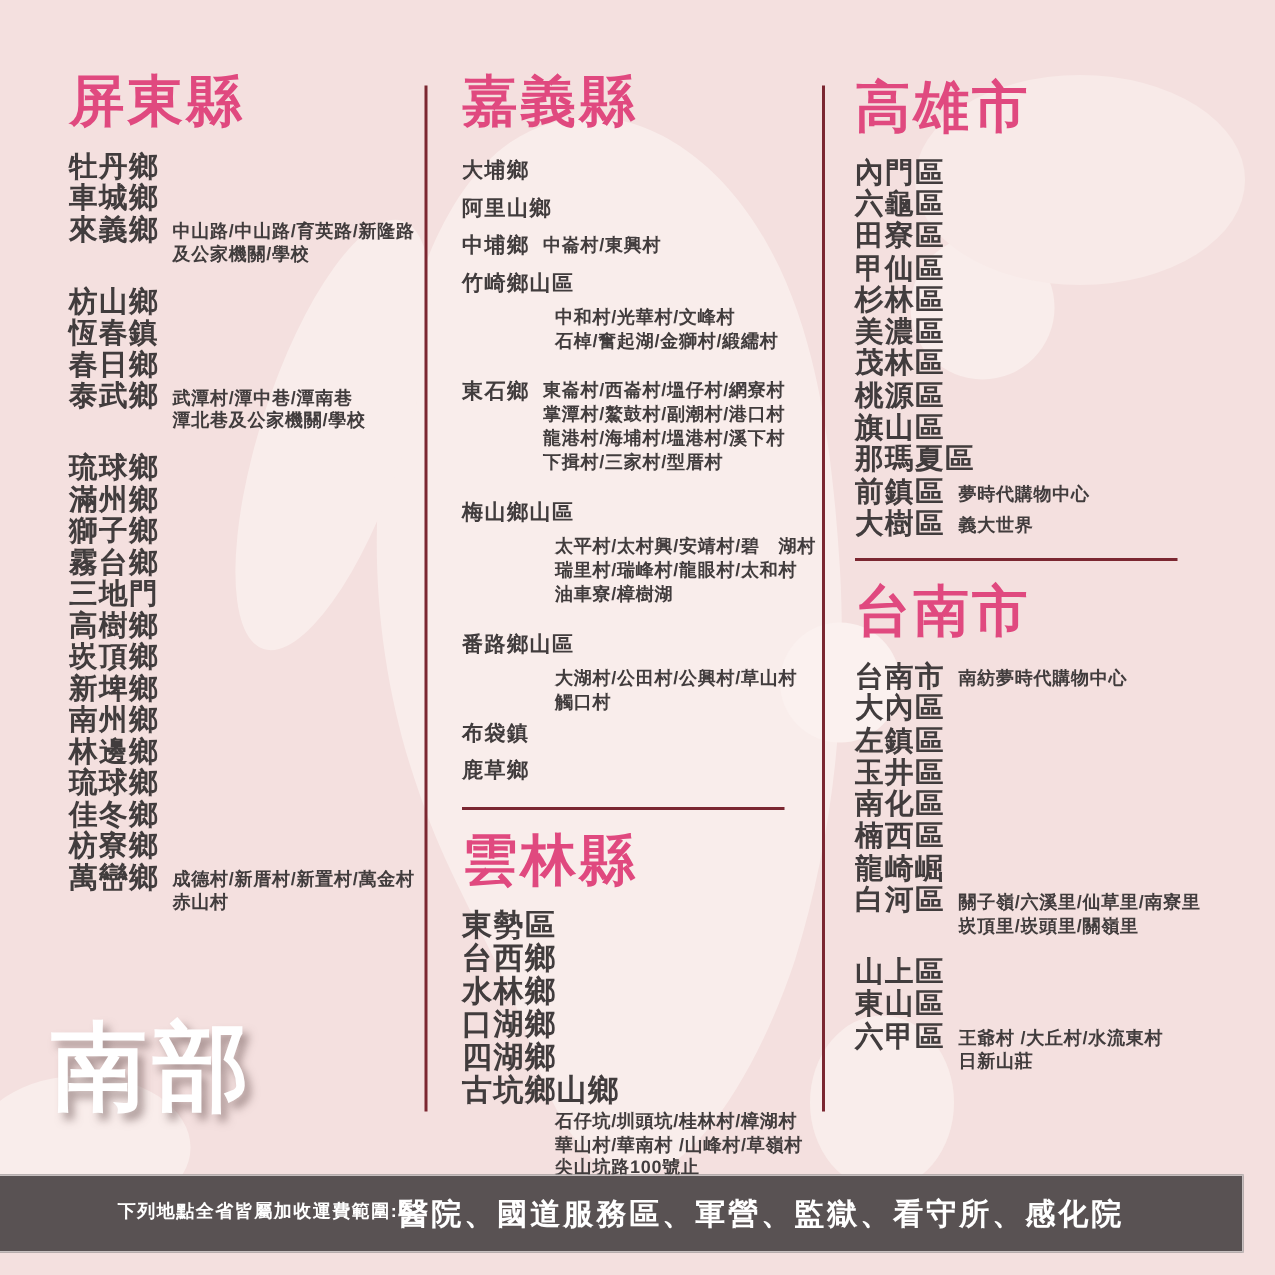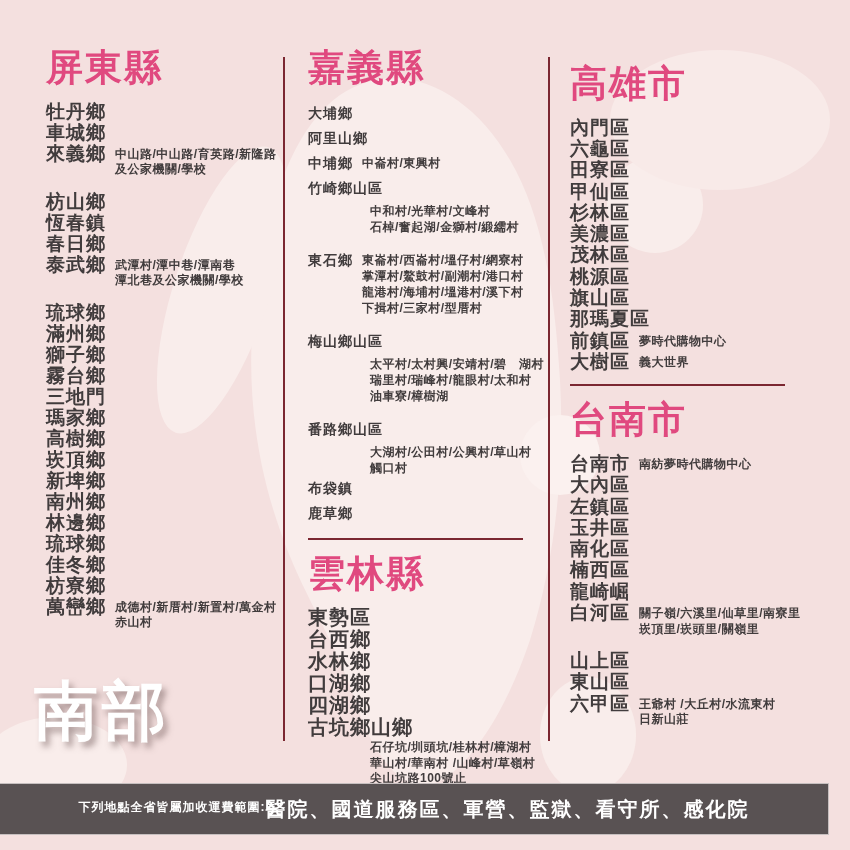--- a/index.html
+++ b/index.html
@@ -29,21 +29,21 @@
   .item.nb .notes{margin-left:62px;padding-top:2px;}
   .nline{font-size:12px;font-weight:700;line-height:15.5px;white-space:nowrap;letter-spacing:0.5px;}
   .gap{margin-top:13px;}
   
   .section-pingtung .name{font-size:19px;line-height:21px;}
   .section-chiayi  .name{font-size:14px;line-height:25px;}
   .section-chiayi  .nline{line-height:16px;}
   .section-yunlin  .name{font-size:20px;line-height:22px;}
   .section-kaohsiung .name{font-size:19px;line-height:21.3px;}
   .section-tainan   .name{font-size:19px;line-height:21.3px;}
-  .section-kaohsiung{margin-top:16px;}
+  .section-kaohsiung{margin-top:4px;}
   .region-label{
     position:absolute;left:34px;top:668px;
     font-size:64px;font-weight:700;color:#ffffff;letter-spacing:4px;
     text-shadow:4px 5px 6px rgba(110,85,85,0.55);
   }
   .footer-bar{
     position:absolute;left:0;top:783px;width:828px;height:50px;
     background:#595253;color:#ffffff;
     border-top:1px solid #c6bfbf;border-right:1px solid #c6bfbf;border-bottom:1px solid #c6bfbf;
     display:flex;flex-direction:row;align-items:center;justify-content:center;
@@ -108,23 +108,20 @@
       <div class="item">
         <span class="name">獅子鄉</span>
       </div>
       <div class="item">
         <span class="name">霧台鄉</span>
       </div>
       <div class="item">
         <span class="name">三地門</span>
       </div>
       <div class="item">
-        <span class="name">瑪家鄉</span>
-      </div>
-      <div class="item">
         <span class="name">高樹鄉</span>
       </div>
       <div class="item">
         <span class="name">崁頂鄉</span>
       </div>
       <div class="item">
         <span class="name">新埤鄉</span>
       </div>
       <div class="item">
         <span class="name">南州鄉</span>

